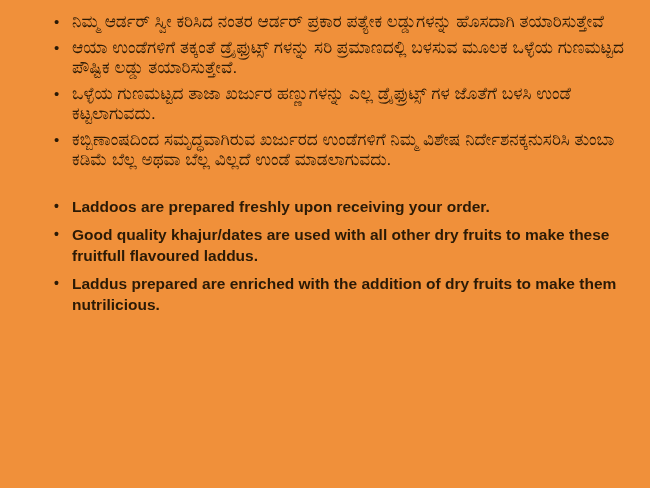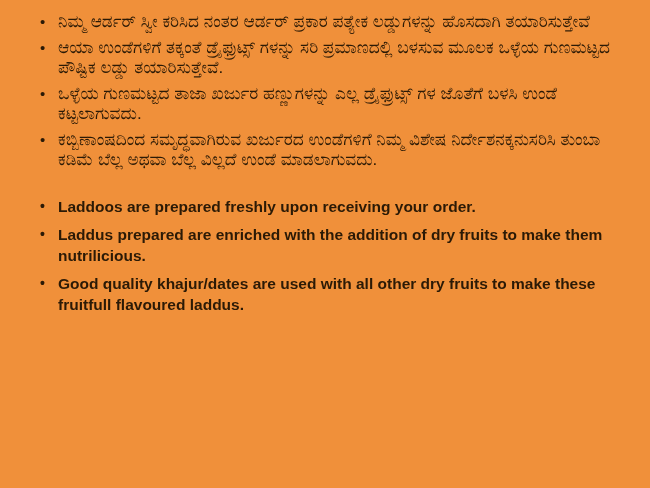--- a/index.html
+++ b/index.html
@@ -4,21 +4,21 @@
 <style>
   html, body { margin: 0; padding: 0; }
   .slide {
     position: relative;
     width: 650px;
     height: 488px;
     box-sizing: border-box;
     background: #F0903A;
     color: #2B1A06;
     font-family: "Liberation Sans", sans-serif;
-    padding: 12px 26px 0 38px;
+    padding: 12px 26px 0 52px;
     overflow: hidden;
   }
   ul.bullet-list {
     margin: 0;
     padding: 0;
     list-style: none;
   }
   ul.bullet-list li {
     position: relative;
     padding-left: 20px;
@@ -53,16 +53,16 @@
 
 <div class="slide" style="background: rgb(240, 144, 58); color: rgb(43, 26, 6);">
   <ul class="bullet-list kn">
       <li>ನಿಮ್ಮ ಆರ್ಡರ್ ಸ್ವೀ ಕರಿಸಿದ ನಂತರ ಆರ್ಡರ್ ಪ್ರಕಾರ ಪತ್ಯೇಕ ಲಡ್ಡುಗಳನ್ನು ಹೊಸದಾಗಿ ತಯಾರಿಸುತ್ತೇವೆ</li>
       <li>ಆಯಾ ಉಂಡೆಗಳಿಗೆ ತಕ್ಕಂತೆ ಡ್ರೈಫ್ರುಟ್ಸ್ ಗಳನ್ನು ಸರಿ ಪ್ರಮಾಣದಲ್ಲಿ ಬಳಸುವ ಮೂಲಕ ಒಳ್ಳೆಯ ಗುಣಮಟ್ಟದ ಪೌಷ್ಟಿಕ ಲಡ್ಡು ತಯಾರಿಸುತ್ತೇವೆ.</li>
       <li>ಒಳ್ಳೆಯ ಗುಣಮಟ್ಟದ ತಾಜಾ ಖರ್ಜುರ ಹಣ್ಣುಗಳನ್ನು ಎಲ್ಲ ಡ್ರೈಫ್ರುಟ್ಸ್ ಗಳ ಜೊತೆಗೆ ಬಳಸಿ ಉಂಡೆ ಕಟ್ಟಲಾಗುವದು.</li>
       <li>ಕಬ್ಬಿಣಾಂಷದಿಂದ ಸಮೃದ್ಧವಾಗಿರುವ ಖರ್ಜುರದ ಉಂಡೆಗಳಿಗೆ ನಿಮ್ಮ ವಿಶೇಷ ನಿರ್ದೇಶನಕ್ಕನುಸರಿಸಿ ತುಂಬಾ ಕಡಿಮೆ ಬೆಲ್ಲ ಅಥವಾ ಬೆಲ್ಲ ವಿಲ್ಲದೆ ಉಂಡೆ ಮಾಡಲಾಗುವದು.</li>
     </ul>
   <ul class="bullet-list en">
       <li>Laddoos are prepared freshly upon receiving your order.</li>
+      <li>Good quality khajur/dates are used with all other dry fruits to make these fruitfull flavoured laddus.</li>
       <li>Laddus prepared are enriched with the addition of dry fruits to make them nutrilicious.</li>
-      <li>Good quality khajur/dates are used with all other dry fruits to make these fruitfull flavoured laddus.</li>
     </ul>
 </div>
 
 </body></html>

